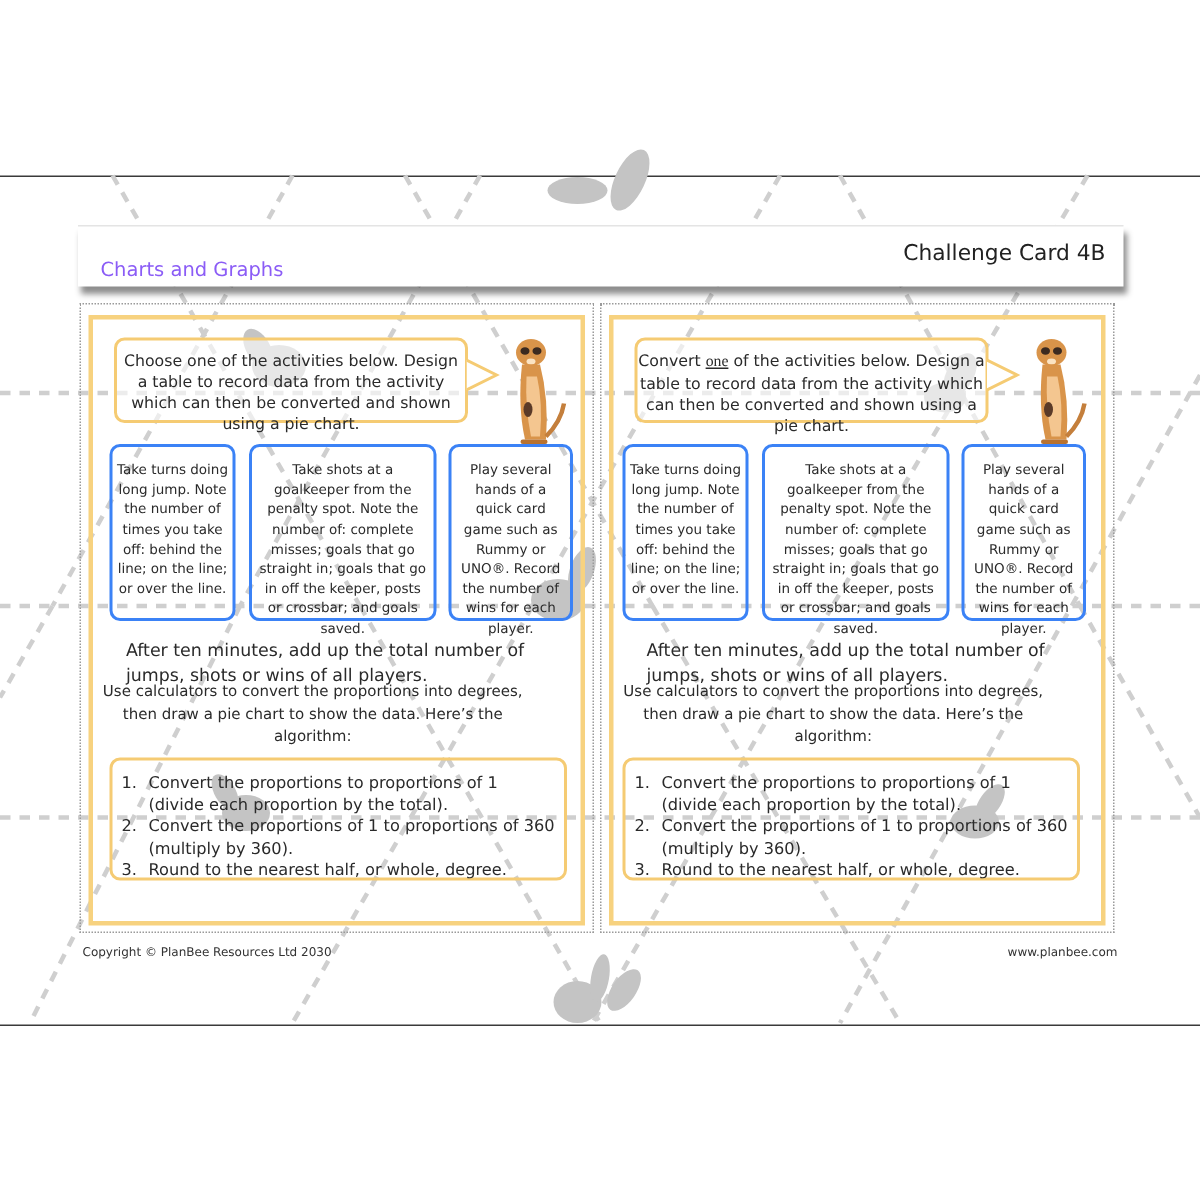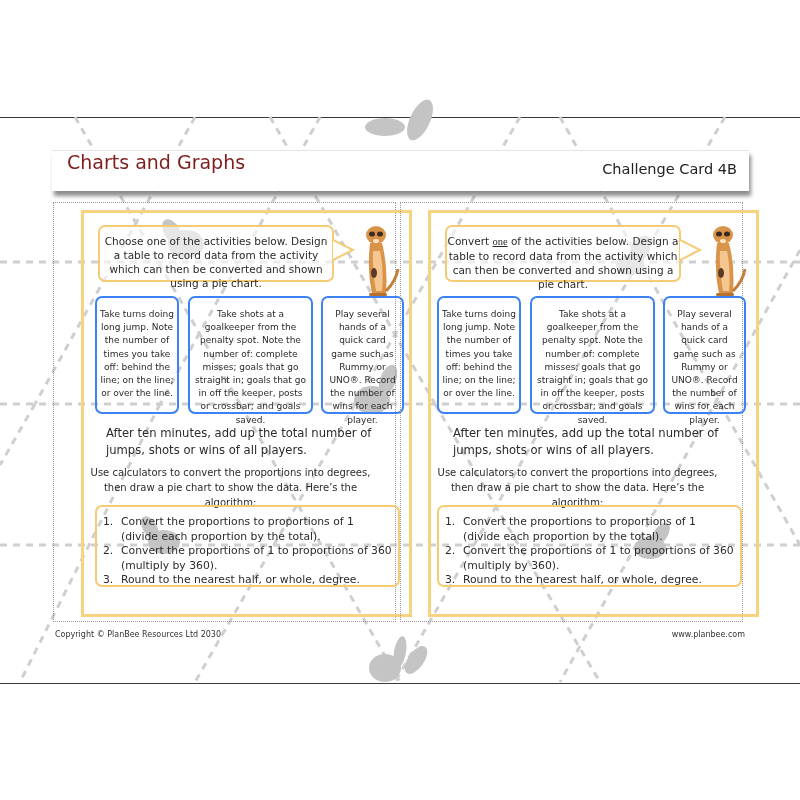--- a/index.html
+++ b/index.html
@@ -3,34 +3,34 @@
 <meta charset="utf-8">
 <style>
   html, body { margin:0; padding:0; background:#ffffff; }
   body { width:800px; height:800px; position:relative; overflow:hidden;
          font-family:"DejaVu Sans", "Liberation Sans", sans-serif; color:#2a2a2a; }
   .page { position:absolute; left:0; top:117px; width:800px; height:565px;
           border-top:1.5px solid #3a3a3a; border-bottom:1.5px solid #3a3a3a; background:#fff; }
   .bg-pattern { position:absolute; left:0; top:0; width:800px; height:800px; pointer-events:none; }
   .header-bar { position:absolute; left:52px; top:150px; width:697px; height:40px; background:#fff;
                 box-shadow: 2px 5px 4px rgba(0,0,0,0.45); border-top:1px solid #e4e4e4; }
-  .header-title { position:absolute; left:15px; top:0; font-size:19px; color:#7f1d1d; }
+  .header-title { position:absolute; left:15px; top:22px; font-size:13px; color:#8b5cf6; }
   .header-card { position:absolute; right:12px; top:10px; font-size:14.5px; color:#222; }
   .card-outer { position:absolute; top:202px; width:341px; height:418px; border:1px dotted #9a9a9a; }
-  .card-inner { position:absolute; left:5px; top:7px; width:325px; height:401px; border:3px solid #f7d27f; background:transparent;margin-left:22px; }
+  .card-inner { position:absolute; left:5px; top:7px; width:325px; height:401px; border:3px solid #f7d27f; background:transparent; }
   .bubble { position:absolute; left:14px; top:12px; width:236px; height:57px; border:2px solid #f5cb73;
             border-radius:7px; background:rgba(255,255,255,0.6); font-size:10.5px; line-height:14px; text-align:center;
             padding-top:7px; box-sizing:border-box; }
   .bubble-tail { position:absolute; left:249px; top:25px; width:0; height:0; }
   .bubble-tail svg { display:block; }
   .meerkat { position:absolute; left:268px; top:8px; width:52px; height:82px; }
   .act-box { position:absolute; top:83px; height:118px; border:2px solid #3b82f6; border-radius:7px;
              font-size:9px; line-height:13.2px; text-align:center; box-sizing:border-box; padding-top:10px; }
   .after-text { position:absolute; left:0; width:321px; top:212px; font-size:11.6px; line-height:16.5px; text-align:left; }
-  .use-text { position:absolute; left:0; width:293px; top:252px; font-size:10px; line-height:15px; text-align:center; }
+  .use-text { position:absolute; left:0; width:293px; top:241px; font-size:10px; line-height:15px; text-align:center; }
   .algo-box { position:absolute; left:11px; top:292px; width:305px; height:82px; border:2px solid #f5cb73;
               border-radius:7px; box-sizing:border-box; font-size:10.8px; line-height:14.6px; padding:8px 6px 0 6px; }
   .algo-item { display:flex; }
   .algo-num { width:18px; flex:none; }
   .footer-left { position:absolute; left:55px; top:630px; font-size:8px; color:#333; }
   .footer-right { position:absolute; right:55px; top:630px; font-size:8px; color:#333; }
   u { text-decoration:underline;font-family:Liberation Serif, serif; }
 </style>
 </head>
 <body>

